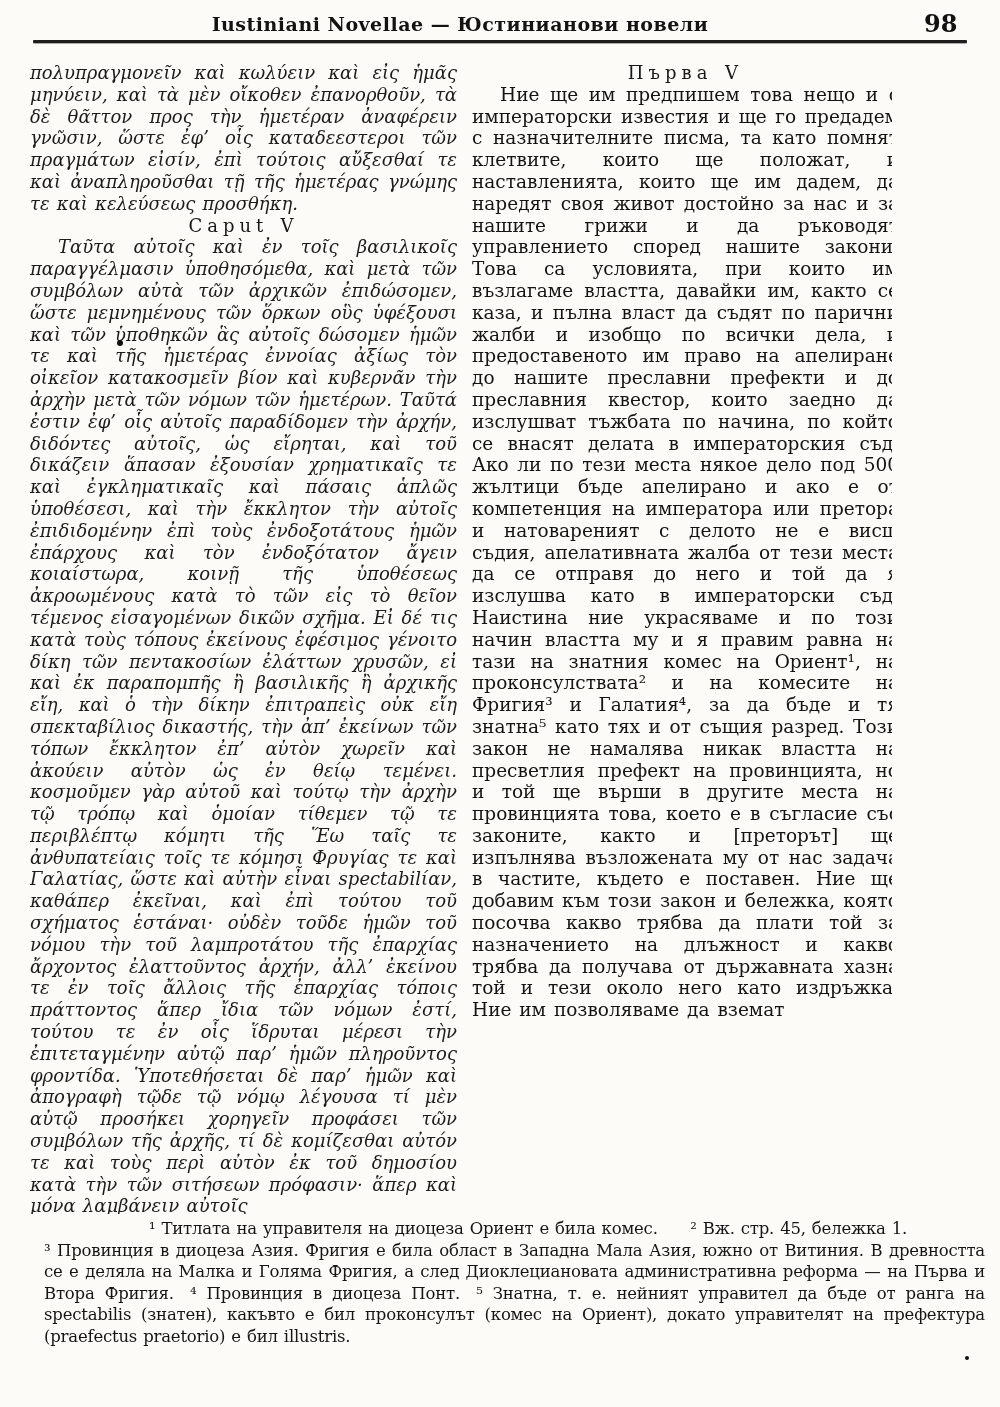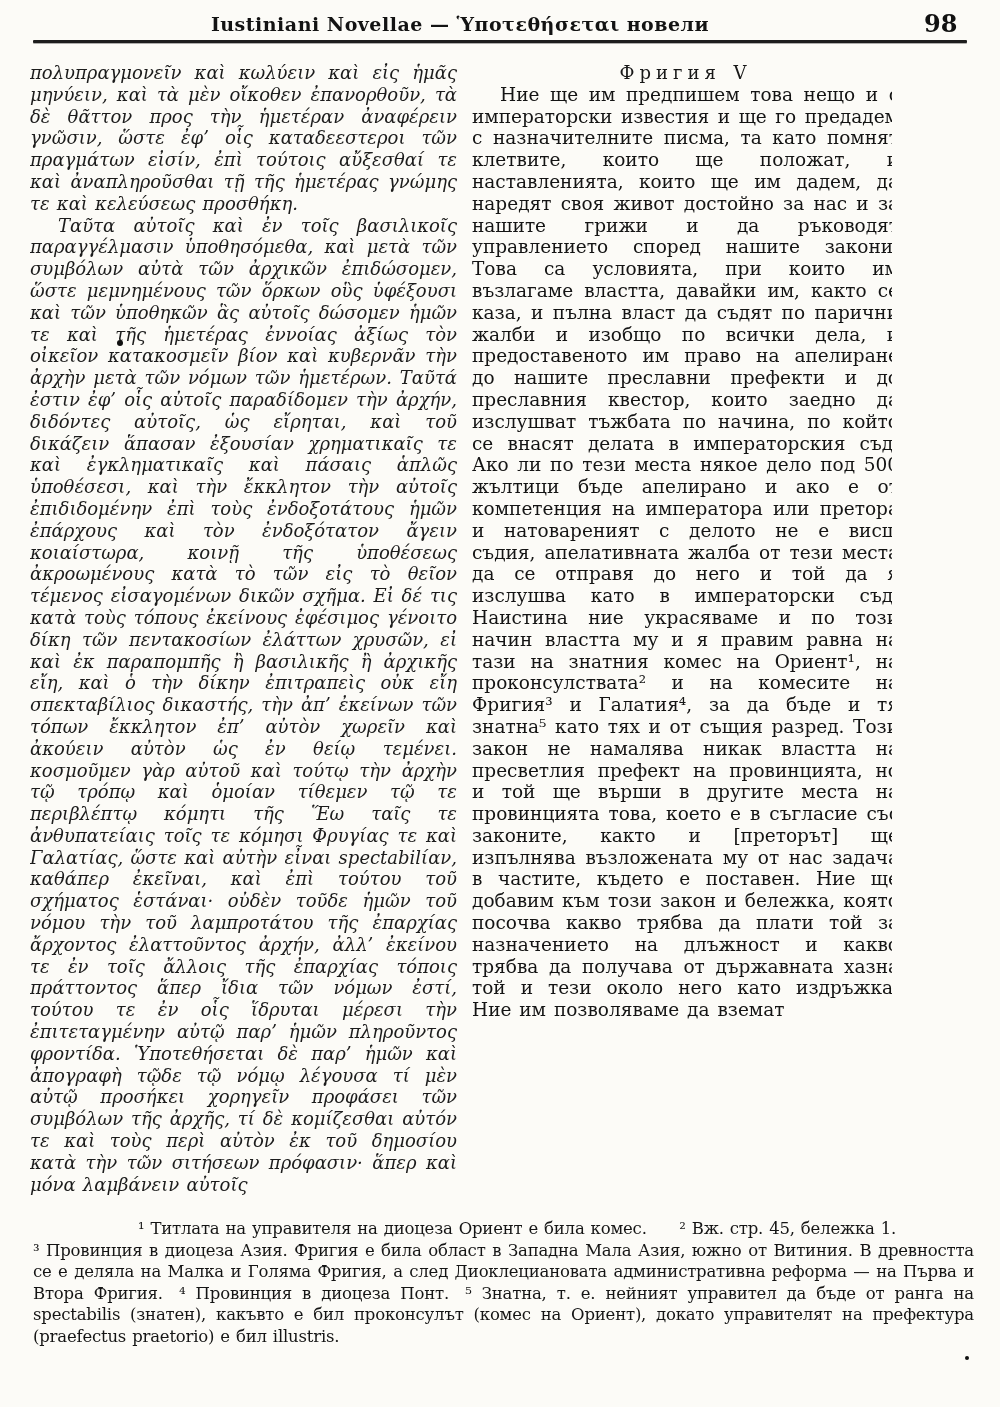--- a/index.html
+++ b/index.html
@@ -54,53 +54,54 @@
   .chapter-heading {
     text-align:center;
     font-style:normal;
     font-weight:normal;
     font-size:18px;
     letter-spacing:5px;
     margin:18px 0 12px 0;
     color:#181818;
   }
   .footnotes {
-    position:absolute; top:1218px; left:33px; width:941px;
+    position:absolute; top:1218px; left:44px; width:941px;
     font-size:16.5px; line-height:21.6px;
     text-align:justify;
     word-spacing:1px;
     letter-spacing:-0.2px;
     color:#151515;
   }
   .footnotes p { margin:0; }
   .fn-group-1 { text-indent:105px; }
   .speck { position:absolute; background:#101010; border-radius:50%; }
   .speck-a { left:117px; top:340px; width:6px; height:6px; }
   .speck-b { left:965px; top:1356px; width:4px; height:4px; }
 </style>
 </head>
 <body>
 
 <div class="page">
 
-  <div class="header-title">Iustiniani Novellae — Ὑποτεθήσεται новели</div>
+  <div class="header-title">Iustiniani Novellae — Юстинианови новели</div>
 
   <div class="page-number">98</div>
 
   <div class="header-rule"></div>
 
   <div class="columns">
 
     <div class="col col-greek">
       <p>πολυπραγμονεῖν καὶ κωλύειν καὶ εἰς ἡμᾶς μηνύειν, καὶ τὰ μὲν οἴκοθεν ἐπανορθοῦν, τὰ δὲ θᾶττον προς τὴν ἡμετέραν ἀναφέρειν γνῶσιν, ὥστε ἐφ’ οἷς καταδεεστεροι τῶν πραγμάτων εἰσίν, ἐπὶ τούτοις αὔξεσθαί τε καὶ ἀναπληροῦσθαι τῇ τῆς ἡμετέρας γνώμης τε καὶ κελεύσεως προσθήκη.</p>
+      <p class="chapter-heading">Caput V</p>
       <p class="para-indent">Ταῦτα αὐτοῖς καὶ ἐν τοῖς βασιλικοῖς παραγγέλμασιν ὑποθησόμεθα, καὶ μετὰ τῶν συμβόλων αὐτὰ τῶν ἀρχικῶν ἐπιδώσομεν, ὥστε μεμνημένους τῶν ὅρκων οὓς ὑφέξουσι καὶ τῶν ὑποθηκῶν ἃς αὐτοῖς δώσομεν ἡμῶν τε καὶ τῆς ἡμετέρας ἐννοίας ἀξίως τὸν οἰκεῖον κατακοσμεῖν βίον καὶ κυβερνᾶν τὴν ἀρχὴν μετὰ τῶν νόμων τῶν ἡμετέρων. Ταῦτά ἐστιν ἐφ’ οἷς αὐτοῖς παραδίδομεν τὴν ἀρχήν, διδόντες αὐτοῖς, ὡς εἴρηται, καὶ τοῦ δικάζειν ἅπασαν ἐξουσίαν χρηματικαῖς τε καὶ ἐγκληματικαῖς καὶ πάσαις ἁπλῶς ὑποθέσεσι, καὶ τὴν ἔκκλητον τὴν αὐτοῖς ἐπιδιδομένην ἐπὶ τοὺς ἐνδοξοτάτους ἡμῶν ἐπάρχους καὶ τὸν ἐνδοξότατον ἄγειν κοιαίστωρα, κοινῇ τῆς ὑποθέσεως ἀκροωμένους κατὰ τὸ τῶν εἰς τὸ θεῖον τέμενος εἰσαγομένων δικῶν σχῆμα. Εἰ δέ τις κατὰ τοὺς τόπους ἐκείνους ἐφέσιμος γένοιτο δίκη τῶν πεντακοσίων ἐλάττων χρυσῶν, εἰ καὶ ἐκ παραπομπῆς ἢ βασιλικῆς ἢ ἀρχικῆς εἴη, καὶ ὁ τὴν δίκην ἐπιτραπεὶς οὐκ εἴη σπεκταβίλιος δικαστής, τὴν ἀπ’ ἐκείνων τῶν τόπων ἔκκλητον ἐπ’ αὐτὸν χωρεῖν καὶ ἀκούειν αὐτὸν ὡς ἐν θείῳ τεμένει. κοσμοῦμεν γὰρ αὐτοῦ καὶ τούτῳ τὴν ἀρχὴν τῷ τρόπῳ καὶ ὁμοίαν τίθεμεν τῷ τε περιβλέπτῳ κόμητι τῆς Ἕω ταῖς τε ἀνθυπατείαις τοῖς τε κόμησι Φρυγίας τε καὶ Γαλατίας, ὥστε καὶ αὐτὴν εἶναι spectabilίαν, καθάπερ ἐκεῖναι, καὶ ἐπὶ τούτου τοῦ σχήματος ἑστάναι· οὐδὲν τοῦδε ἡμῶν τοῦ νόμου τὴν τοῦ λαμπροτάτου τῆς ἐπαρχίας ἄρχοντος ἐλαττοῦντος ἀρχήν, ἀλλ’ ἐκείνου τε ἐν τοῖς ἄλλοις τῆς ἐπαρχίας τόποις πράττοντος ἅπερ ἴδια τῶν νόμων ἐστί, τούτου τε ἐν οἷς ἵδρυται μέρεσι τὴν ἐπιτεταγμένην αὐτῷ παρ’ ἡμῶν πληροῦντος φροντίδα. Ὑποτεθήσεται δὲ παρ’ ἡμῶν καὶ ἀπογραφὴ τῷδε τῷ νόμῳ λέγουσα τί μὲν αὐτῷ προσήκει χορηγεῖν προφάσει τῶν συμβόλων τῆς ἀρχῆς, τί δὲ κομίζεσθαι αὐτόν τε καὶ τοὺς περὶ αὐτὸν ἐκ τοῦ δημοσίου κατὰ τὴν τῶν σιτήσεων πρόφασιν· ἅπερ καὶ μόνα λαμβάνειν αὐτοῖς</p>
     </div>
 
     <div class="col col-bulgarian">
-      <p class="chapter-heading">Фригия V</p>
+      <p class="chapter-heading">Първа V</p>
       <p class="para-indent">Ние ще им предпишем това нещо и с императорски известия и ще го предадем с назначителните писма, та като помнят клетвите, които ще положат, и наставленията, които ще им дадем, да наредят своя живот достойно за нас и за нашите грижи и да ръководят управлението според нашите закони. Това са условията, при които им възлагаме властта, давайки им, както се каза, и пълна власт да съдят по парични жалби и изобщо по всички дела, и предоставеното им право на апелиране до нашите преславни префекти и до преславния квестор, които заедно да изслушват тъжбата по начина, по който се внасят делата в императорския съд. Ако ли по тези места някое дело под 500 жълтици бъде апелирано и ако е от компетенция на императора или претора и натовареният с делото не е висш съдия, апелативната жалба от тези места да се отправя до него и той да я изслушва като в императорски съд. Наистина ние украсяваме и по този начин властта му и я правим равна на тази на знатния комес на Ориент¹, на проконсулствата² и на комесите на Фригия³ и Галатия⁴, за да бъде и тя знатна⁵ като тях и от същия разред. Този закон не намалява никак властта на пресветлия префект на провинцията, но и той ще върши в другите места на провинцията това, което е в съгласие със законите, както и [преторът] ще изпълнява възложената му от нас задача в частите, където е поставен. Ние ще добавим към този закон и бележка, която посочва какво трябва да плати той за назначението на длъжност и какво трябва да получава от държавната хазна той и тези около него като издръжка. Ние им позволяваме да вземат</p>
     </div>
 
   </div>
 
   <div class="footnotes">
     <p class="fn-group-1">¹ Титлата на управителя на диоцеза Ориент е била комес.  ² Вж. стр. 45, бележка 1.</p>
     <p class="fn-group-2">³ Провинция в диоцеза Азия. Фригия е била област в Западна Мала Азия, южно от Витиния. В древността се е деляла на Малка и Голяма Фригия, а след Диоклециановата административна реформа — на Първа и Втора Фригия. ⁴ Провинция в диоцеза Понт. ⁵ Знатна, т. е. нейният управител да бъде от ранга на spectabilis (знатен), какъвто е бил проконсулът (комес на Ориент), докато управителят на префектура (praefectus praetorio) е бил illustris.</p>
   </div>
 

